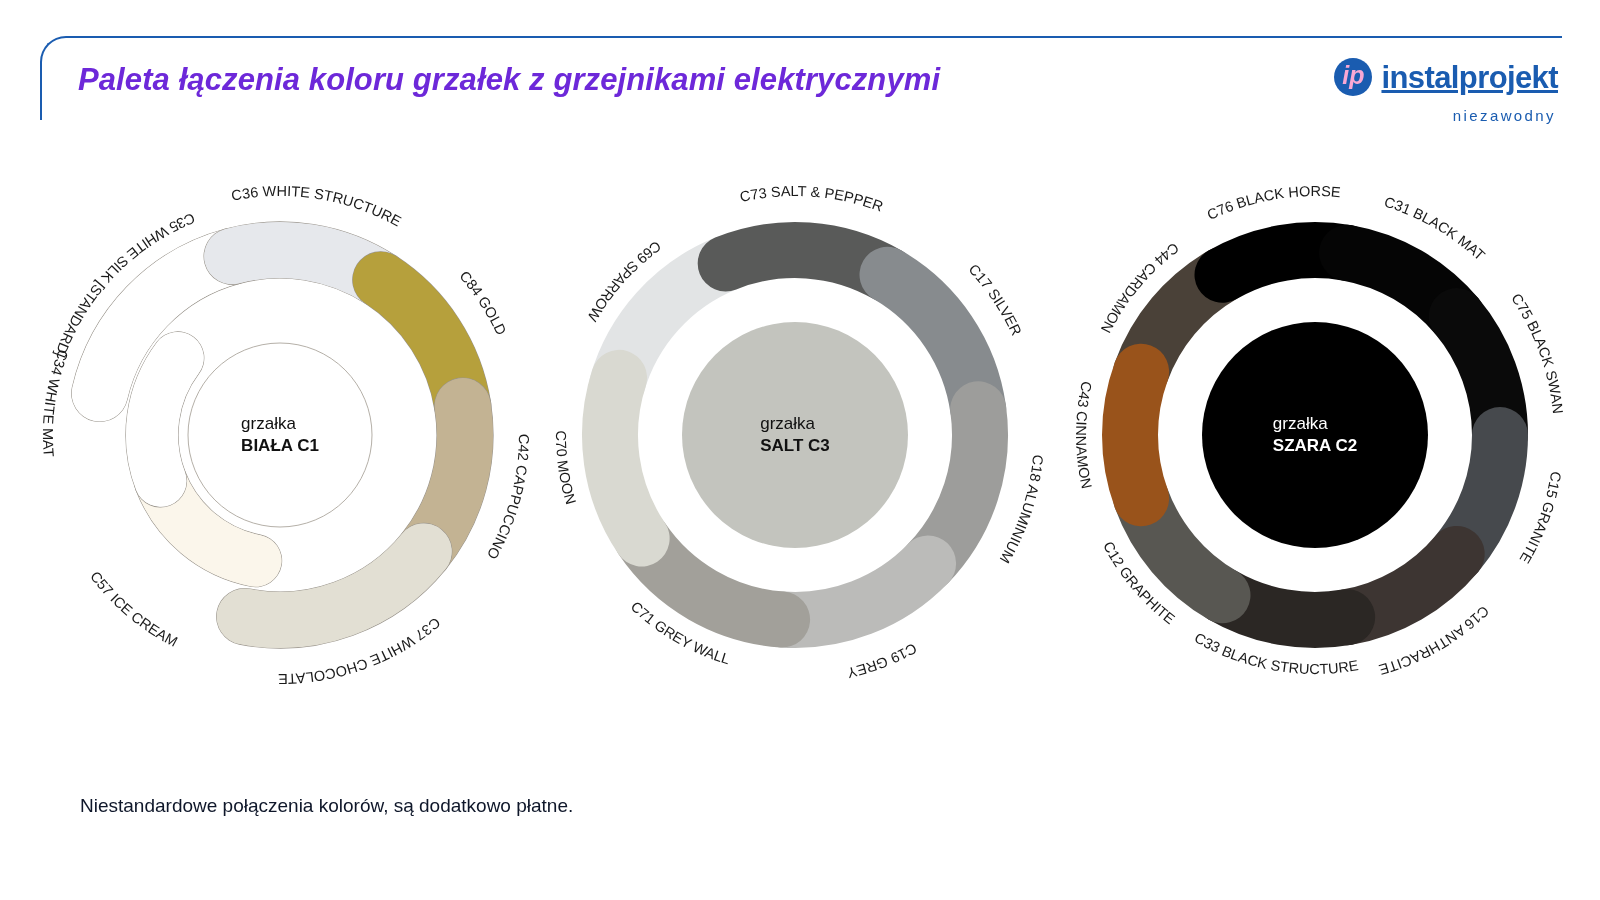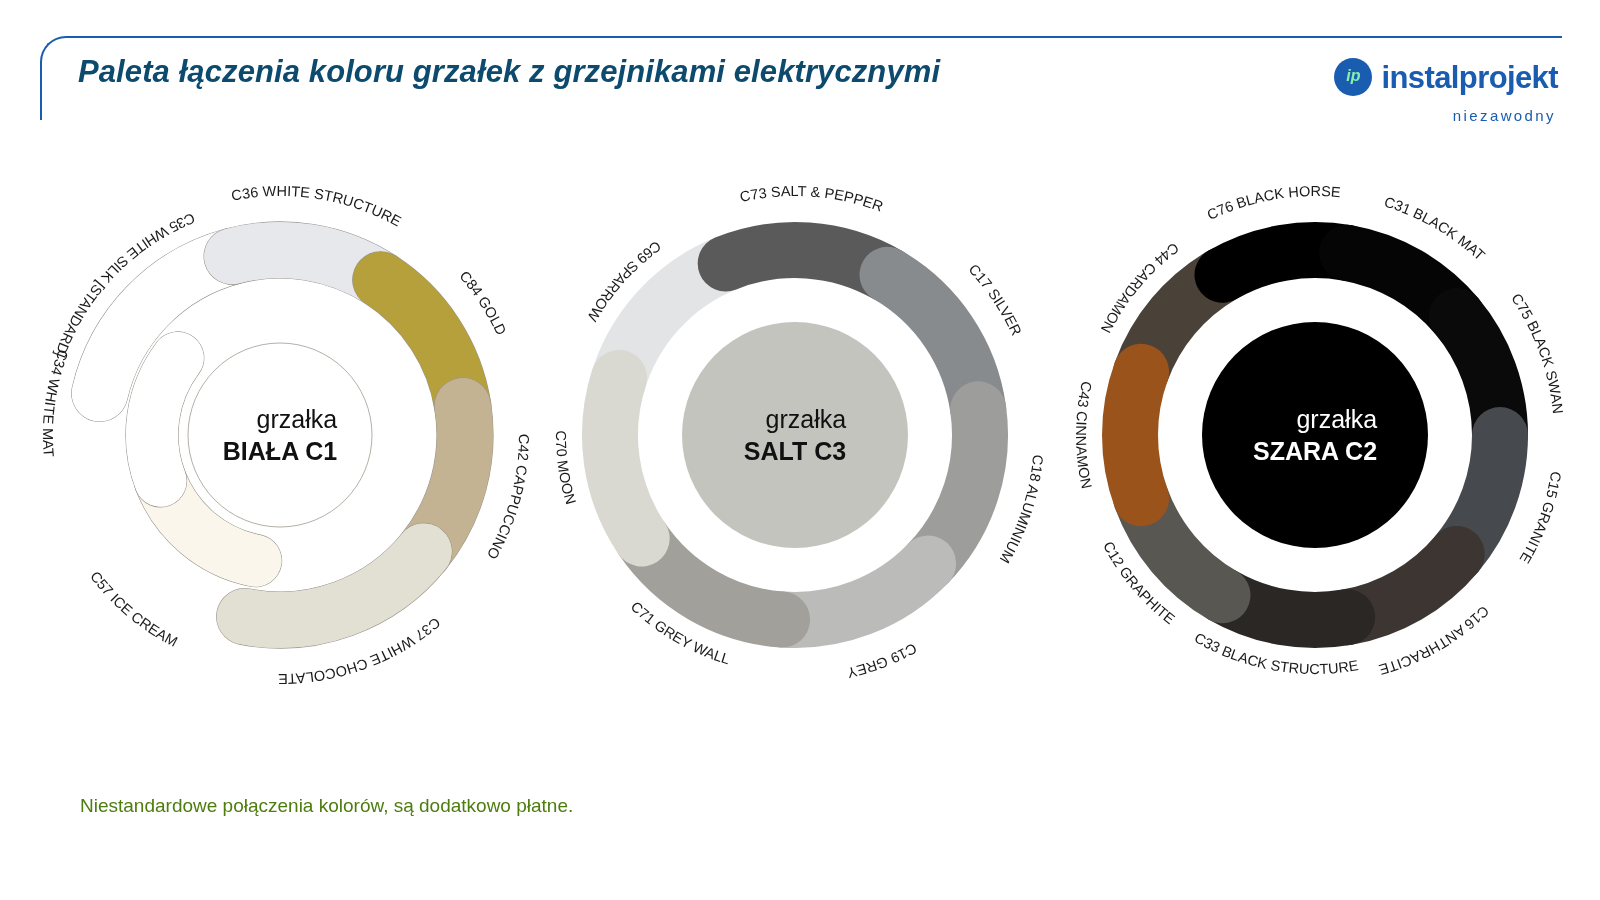--- a/index.html
+++ b/index.html
@@ -12,53 +12,53 @@
   }
   .frame-bracket{
     position:absolute;left:40px;top:36px;
     width:1520px;height:82px;
     border-top:2.5px solid #1A5CB0;
     border-left:2.5px solid #1A5CB0;
     border-top-left-radius:26px;
     pointer-events:none;
   }
   .title{
-    position:absolute;left:78px;top:54px;
+    position:absolute;left:78px;top:62px;
     font-size:31px;font-style:italic;font-weight:bold;
-    color:#0c4a6e;letter-spacing:.1px;white-space:nowrap;
+    color:#6d28d9;letter-spacing:.1px;white-space:nowrap;
   }
   
   .logo{position:absolute;right:42px;top:58px;width:270px;height:72px;}
   .logo-row{display:flex;align-items:center;gap:9px;justify-content:flex-end;}
   .logo-mark{
     width:38px;height:38px;border-radius:50%;
-    background:#1A5CB0;color:#86efac;
+    background:#1A5CB0;color:#f9a8d4;
     display:flex;align-items:center;justify-content:center;
-    font-size:16px;font-style:italic;font-weight:bold;line-height:1;
+    font-size:25px;font-style:italic;font-weight:bold;line-height:1;
     padding-bottom:3px;box-sizing:border-box;
   }
   .logo-word{
-    font-size:31px;font-weight:bold;color:#1A5CB0;letter-spacing:-.6px;line-height:1;
+    font-size:31px;font-weight:bold;color:#1A5CB0;letter-spacing:-.6px;line-height:1;text-decoration:underline;
   }
   .logo-sub{
     text-align:right;font-size:15px;color:#1A5CB0;letter-spacing:2.4px;
     margin-top:11px;padding-right:2px;
   }
   
   .footnote{
     position:absolute;left:80px;top:795px;
-    font-size:19px;color:#4d7c0f;
+    font-size:19px;color:#0f172a;
   }
   
   .wheels{position:absolute;left:0;top:150px;width:1600px;height:620px;}
   .wheel{position:absolute;top:0;width:540px;height:620px;}
   .wheel svg{display:block;}
   .center-label{
-    position:absolute;text-align:right;line-height:1.28;
-    font-size:25px;white-space:nowrap;
+    position:absolute;text-align:left;line-height:1.28;
+    font-size:17px;white-space:nowrap;
     transform:translate(-50%,-50%);
   }
   .center-label .l2{font-weight:bold;}
 </style>
 </head>
 <body>
 
 <div class="frame-bracket"></div>
 
 <div class="title">Paleta łączenia koloru grzałek z grzejnikami elektrycznymi</div>

